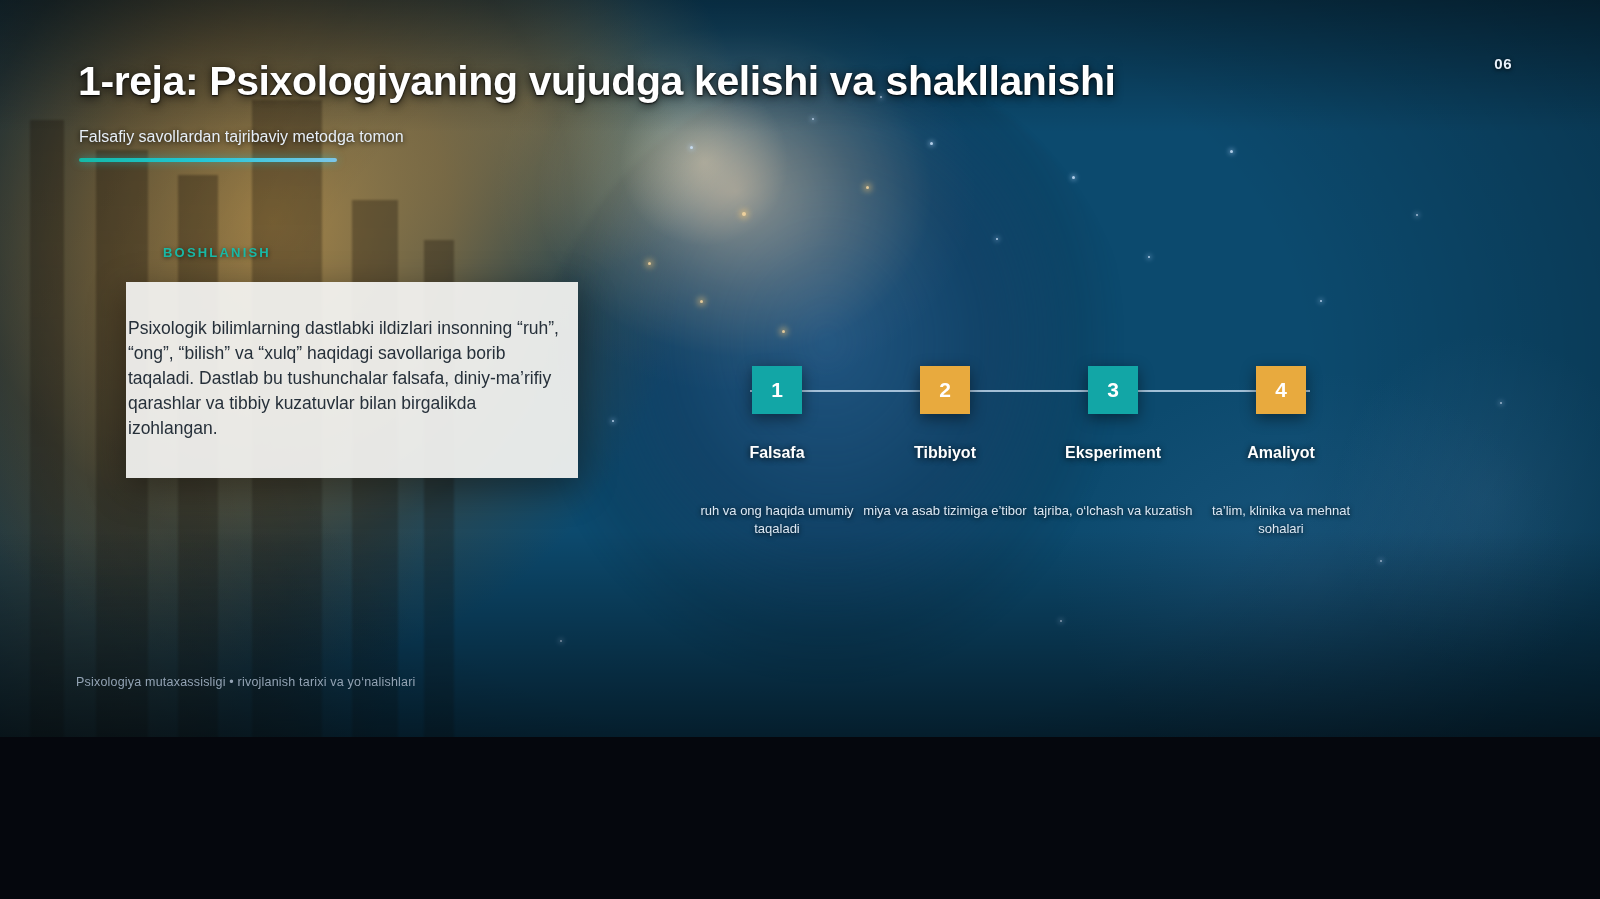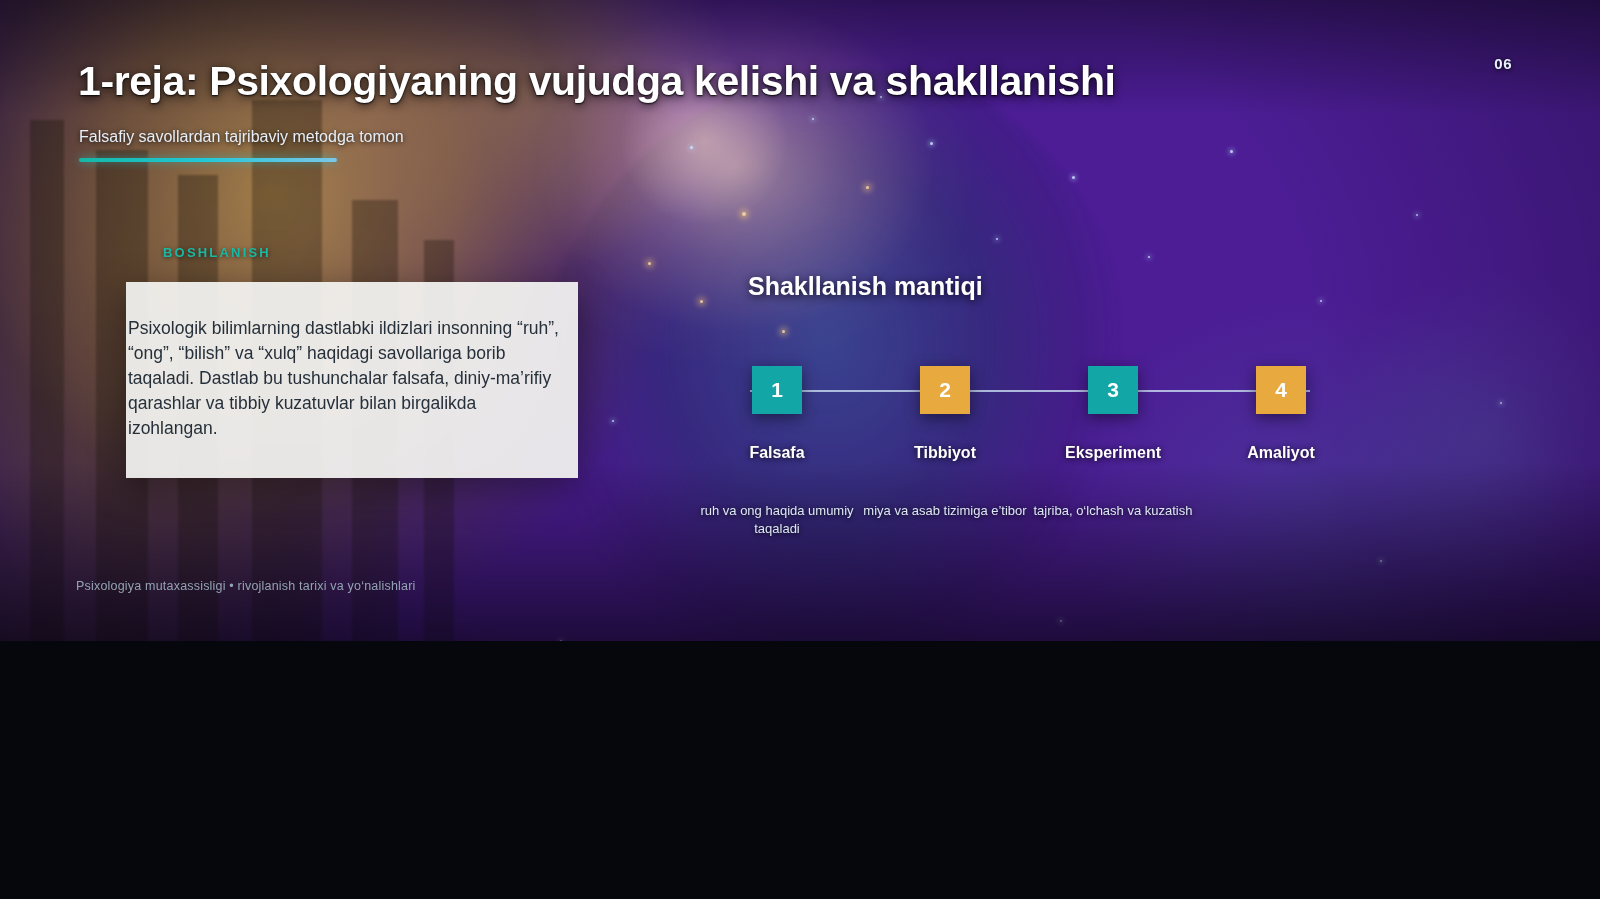--- a/index.html
+++ b/index.html
@@ -9,23 +9,23 @@
     height: 899px;
     overflow: hidden;
     background: #05070d;
     font-family: "Liberation Sans", sans-serif;
   }
 
   
   .slide {
     position: relative;
     width: 1600px;
-    height: 641px;
+    height: 737px;
     overflow: hidden;
-    background: #4c1d95;
+    background: #0c4a6e;
   }
 
   
   .bg-layer { position: absolute; inset: 0; }
 
   
   .bg-base {
     background:
       radial-gradient(ellipse 900px 700px at 72% 40%, #163a63 0%, #0e2745 38%, #091a2e 62%, #060d18 100%),
       radial-gradient(ellipse 700px 620px at 95% 78%, #123css 0%, transparent 60%),
@@ -308,38 +308,38 @@
     <div class="title-rule"></div>
     <div class="page-number">06</div>
 
     <div class="eyebrow">BOSHLANISH</div>
 
     <div class="card card-primary">
       <p>Psixologik bilimlarning dastlabki ildizlari insonning “ruh”, “ong”, “bilish” va “xulq” haqidagi savollariga borib taqaladi. Dastlab bu tushunchalar falsafa, diniy-ma’rifiy qarashlar va tibbiy kuzatuvlar bilan birgalikda izohlangan.</p>
     </div>
 
 
-    <div class="section-heading">Shakllanish mantiqi</div>
 
     <div class="timeline">
       <div class="tl-track"></div>
 
       <div class="tl-steps">
         <div class="tl-step s1" style="background: rgb(18, 166, 166);">1</div>
         <div class="tl-step s2" style="background: rgb(232, 170, 62);">2</div>
         <div class="tl-step s3" style="background: rgb(18, 166, 166);">3</div>
         <div class="tl-step s4" style="background: rgb(232, 170, 62);">4</div>
       </div>
 
       <div class="tl-label s1">Falsafa</div>
       <div class="tl-label s2">Tibbiyot</div>
       <div class="tl-label s3">Eksperiment</div>
       <div class="tl-label s4">Amaliyot</div>
 
       <div class="tl-caption s1">ruh va ong haqida umumiy taqaladi</div>
       <div class="tl-caption s2">miya va asab tizimiga e’tibor</div>
       <div class="tl-caption s3">tajriba, o‘lchash va kuzatish</div>
+      <div class="tl-caption s4">ta’lim, klinika va mehnat sohalari</div>
     </div>
 
     <div class="footer-note">Psixologiya mutaxassisligi • rivojlanish tarixi va yo‘nalishlari</div>
 
   </div>
 </div>
 
 </body></html>

